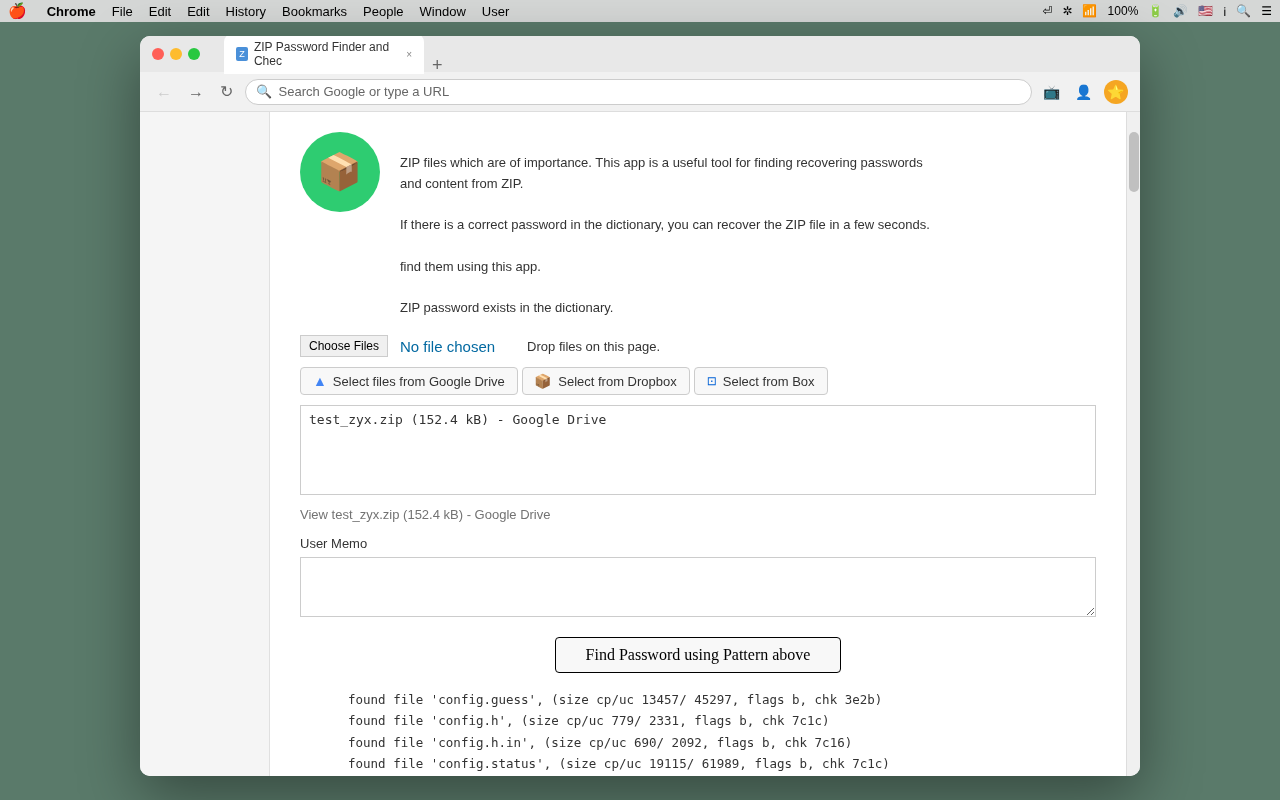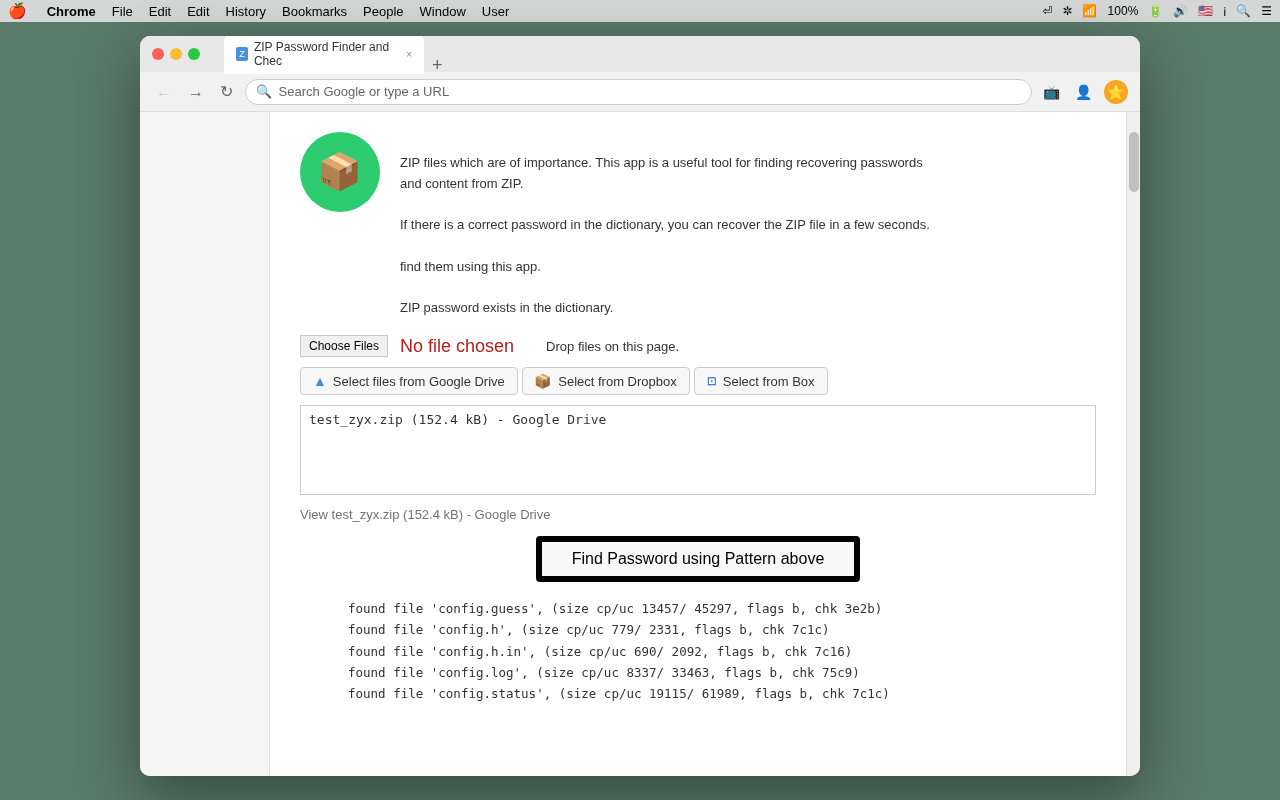--- a/index.html
+++ b/index.html
@@ -183,21 +183,21 @@
     }
     .file-choose-btn {
       background: #f0f0f0;
       border: 1px solid #ccc;
       border-radius: 0;
       padding: 3px 8px;
       font-size: 12px;
       cursor: pointer;
       text-align: right;
     }
-    .file-chosen { color: #b91c1c; font-size: 18px; }
+    .file-chosen { color: #0369a1; font-size: 15px; }
     .drop-text { color: #333; font-size: 13px; margin-left: 20px; }
 
     .cloud-buttons {
       display: flex;
       gap: 4px;
       margin-bottom: 10px;
     }
     .cloud-btn {
       display: flex;
       align-items: center;
@@ -253,26 +253,26 @@
       resize: vertical;
       margin-bottom: 16px;
       font-family: inherit;
     }
 
     
     .find-btn {
       display: block;
       margin: 0 auto 16px;
       padding: 8px 30px;
-      border: 6px solid #000000;
+      border: 1px solid #000000;
       border-radius: 4px;
       background: #f8f8f8;
       font-size: 16px;
       cursor: pointer;
-      font-family: Liberation Sans, sans-serif;
+      font-family: Liberation Serif, serif;
     }
 
     
     .output-log {
       font-size: 12.5px;
       line-height: 1.7;
       color: #333;
       font-family: monospace;
     }
     .output-line { display: block; margin-left: 48px; }
@@ -383,28 +383,31 @@
           </button>
         </div>
 
         <textarea class="file-display" readonly="" style="">test_zyx.zip (152.4 kB) - Google Drive</textarea>
 
         <span class="view-link">
           <a href="#">View  test_zyx.zip (152.4 kB) - Google Drive</a>
         </span>
       </div>
 
+      <div>
+        <span class="user-memo-label">User Memo</span>
+        <textarea class="user-memo-textarea" style=""></textarea>
+      </div>
 
       <button class="find-btn">Find Password using Pattern above</button>
 
       <div class="output-log">
         <span class="output-line">found file 'config.guess', (size cp/uc 13457/ 45297, flags b, chk 3e2b)</span>
         <span class="output-line">found file 'config.h', (size cp/uc 779/ 2331, flags b, chk 7c1c)</span>
         <span class="output-line">found file 'config.h.in', (size cp/uc 690/ 2092, flags b, chk 7c16)</span>
-        <span class="output-line">found file 'config.log', (size cp/uc 8337/ 33463, flags b, chk 75c9)</span>
         <span class="output-line">found file 'config.status', (size cp/uc 19115/ 61989, flags b, chk 7c1c)</span>
 
       </div>
 
     </div>
 
     <div class="scrollbar-track">
       <div class="scrollbar-thumb"></div>
     </div>
   </div>

